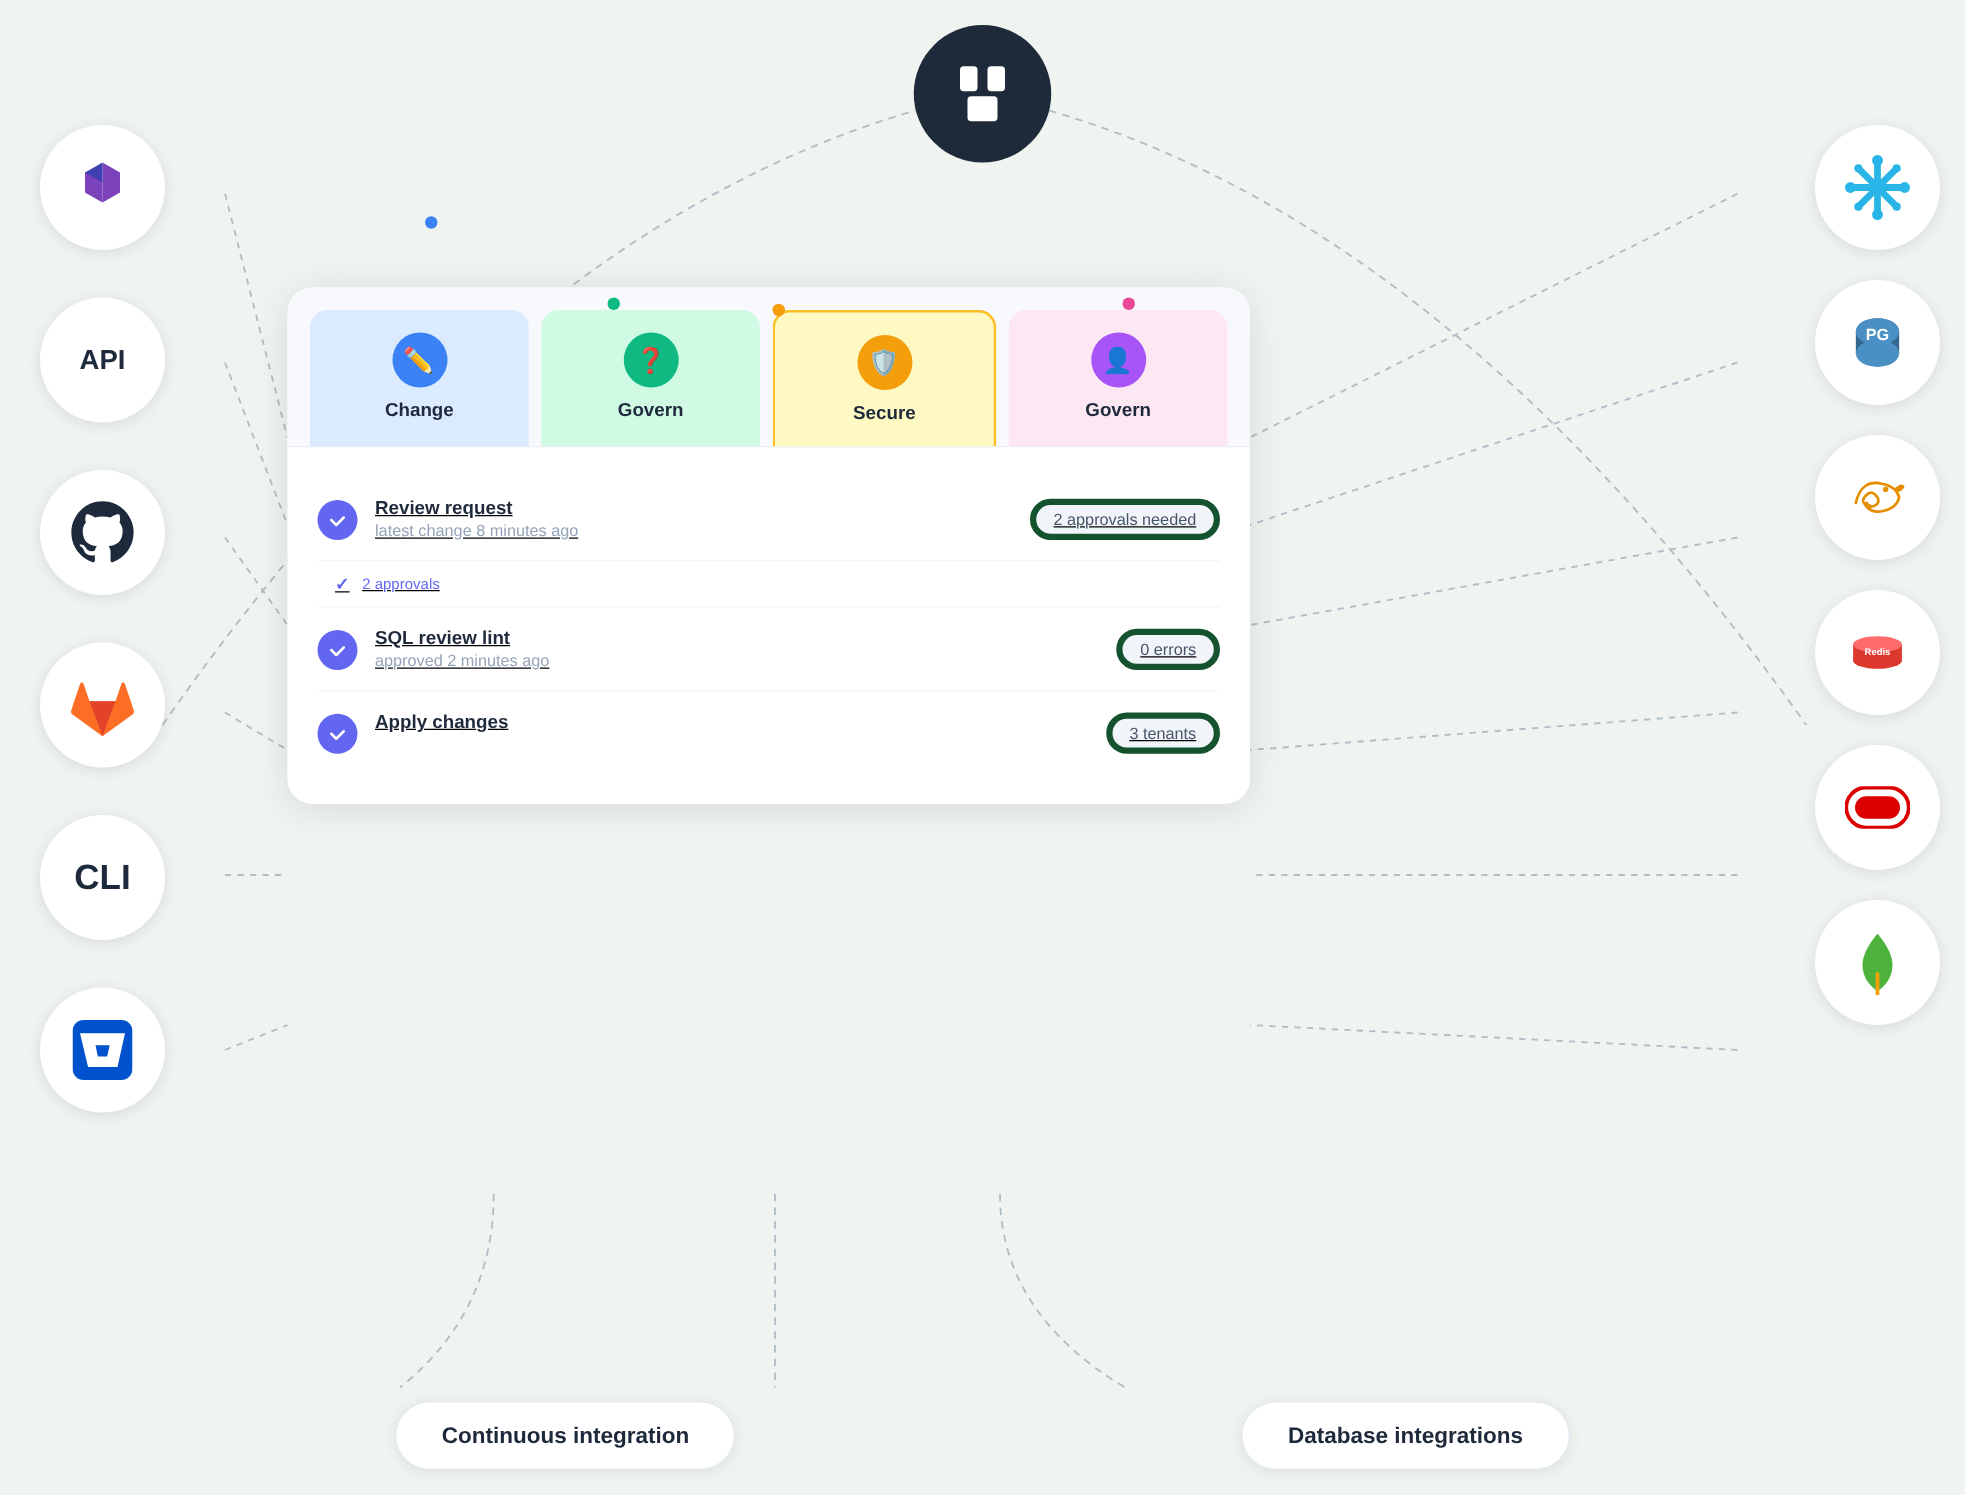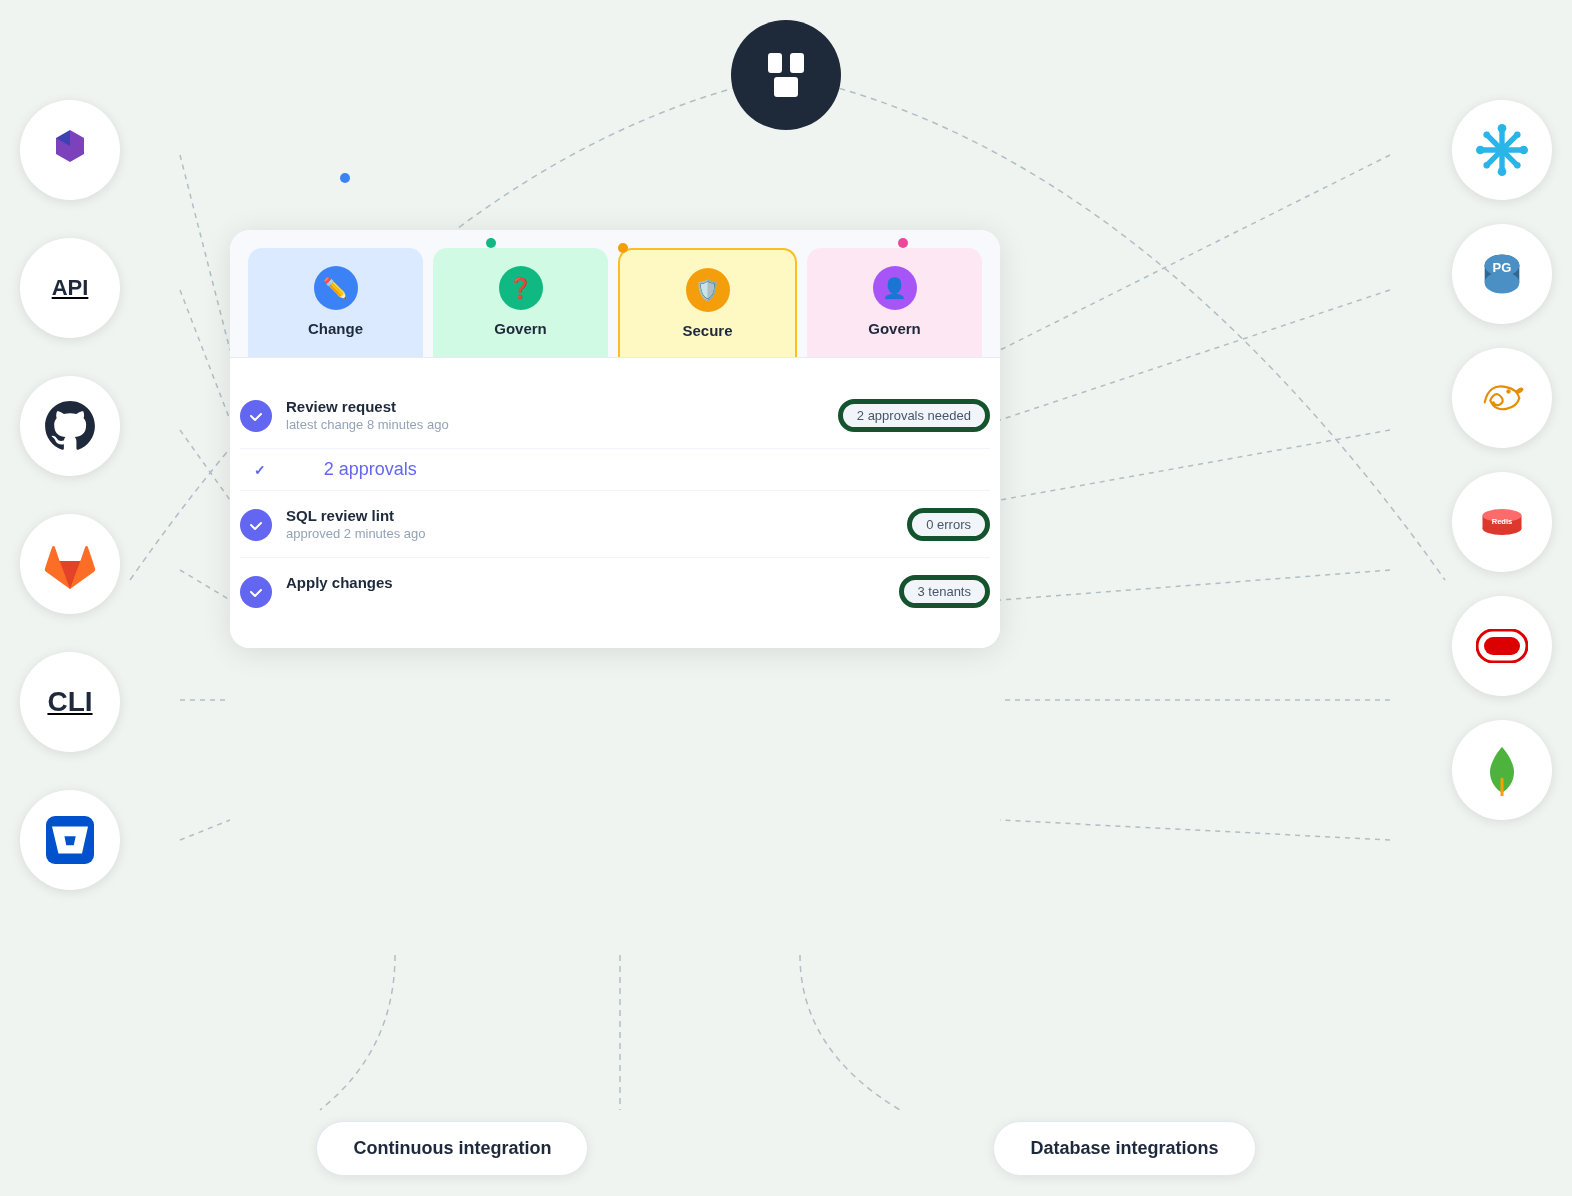--- a/index.html
+++ b/index.html
@@ -72,22 +72,23 @@
     .tab-card.pink .tab-icon { background: #a855f7; color: white; }
 
     .tab-label {
       font-size: 15px;
       font-weight: 600;
       color: #1e293b;
     }
 
     
     .content-area {
-      padding: 24px 10px;
+      padding: 24px 24px;
       background: white;
+      text-decoration: underline;
     }
 
     .review-item {
       display: flex;
       align-items: flex-start;
       padding: 16px 0;
       border-bottom: 1px solid #f1f5f9;
       position: relative;
     }
 
@@ -149,27 +150,26 @@
     .approvals-row {
       display: flex;
       align-items: center;
       padding: 10px 0 10px 8px;
       border-bottom: 1px solid #f1f5f9;
     }
 
     
     .left-sidebar {
       position: absolute;
-      left: 20px;
+      left: 32px;
       top: 100px;
       display: flex;
       flex-direction: column;
       gap: 38px;
       z-index: 5;
-      text-decoration: underline;
     }
 
     .right-sidebar {
       position: absolute;
       right: 20px;
       top: 100px;
       display: flex;
       flex-direction: column;
       gap: 24px;
       z-index: 5;
@@ -440,21 +440,21 @@
         </div>
         <div class="item-text">
           <div class="item-title">Review request</div>
           <div class="item-subtitle">latest change 8 minutes ago</div>
         </div>
         <div class="item-badge">2 approvals needed</div>
       </div>
 
       <div class="approvals-row">
         <span class="check-small">✓</span>
-        <span class="item-title" style="font-size:18px; font-weight:500; color:#6366f1;margin-left:48px;">2 approvals</span>
+        <span class="item-title" style="font-size:12px; font-weight:500; color:#6366f1;">2 approvals</span>
       </div>
 
       <div class="review-item">
         <div class="check-circle">
           <svg width="16" height="16" viewBox="0 0 16 16" fill="none">
               <path d="M3 8l4 4 6-6" stroke="white" stroke-width="2" stroke-linecap="round" stroke-linejoin="round"></path>
             </svg>
         </div>
         <div class="item-text">
           <div class="item-title">SQL review lint</div>

